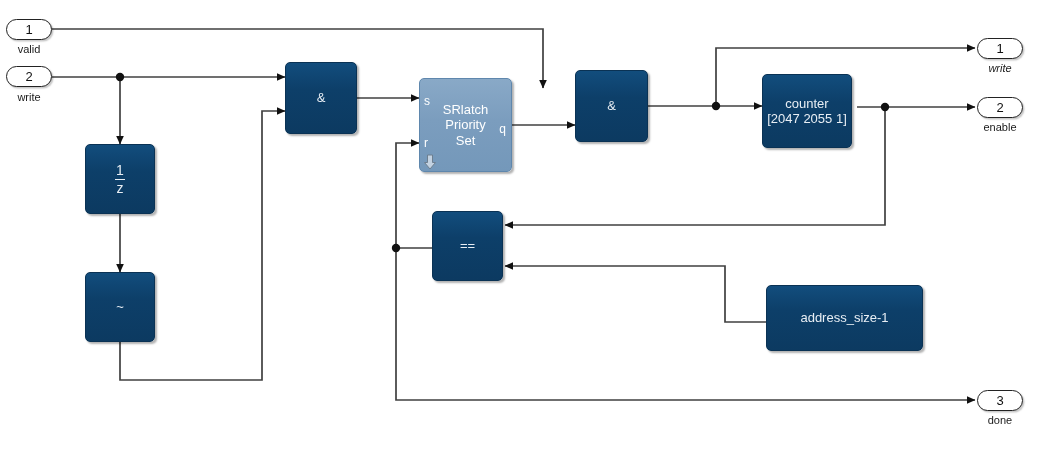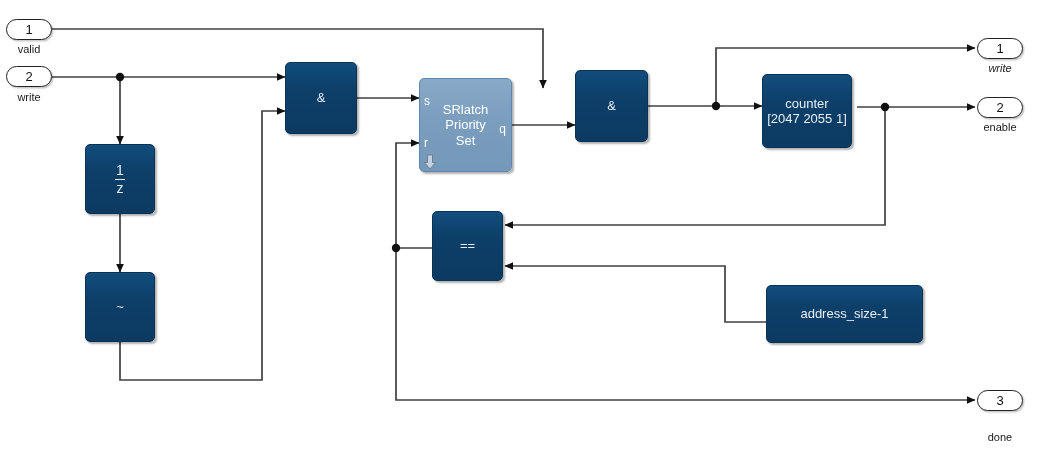--- a/index.html
+++ b/index.html
@@ -196,21 +196,21 @@
 
   <div class="blk dark" style="left:762px; top:74px; width:90px; height:74px; flex-direction:column;">
     <span class="lbl">counter</span>
     <span class="lbl">[2047 2055 1]</span>
   </div>
 
   <div class="blk dark" style="left:432px; top:211px; width:71px; height:70px;">
     <span class="lbl">==</span>
   </div>
 
-  <div class="blk dark" style="left:766px; top:285px; width:157px; height:58px;text-align:right;">
+  <div class="blk dark" style="left:766px; top:285px; width:157px; height:66px;text-align:right;">
     <span class="lbl">address_size-1</span>
   </div>
 
   <div class="port" style="left:6px; top:19px;">
     <span>1</span>
   </div>
   <div class="portlabel" style="left:6px; top:43px; width:46px;">valid</div>
 
   <div class="port" style="left:6px; top:66px;">
     <span>2</span>
@@ -223,15 +223,15 @@
   <div class="portlabel" style="left:977px; top:62px; width:46px;font-style:italic;">write</div>
 
   <div class="port" style="left:977px; top:97px;">
     <span>2</span>
   </div>
   <div class="portlabel" style="left:967px; top:121px; width:66px;">enable</div>
 
   <div class="port" style="left:977px; top:390px;">
     <span>3</span>
   </div>
-  <div class="portlabel" style="left:977px; top:414px; width:46px;margin-top:17px;">done</div>
+  <div class="portlabel" style="left:977px; top:414px; width:46px;">done</div>
 
 </div>
 
 </body></html>

